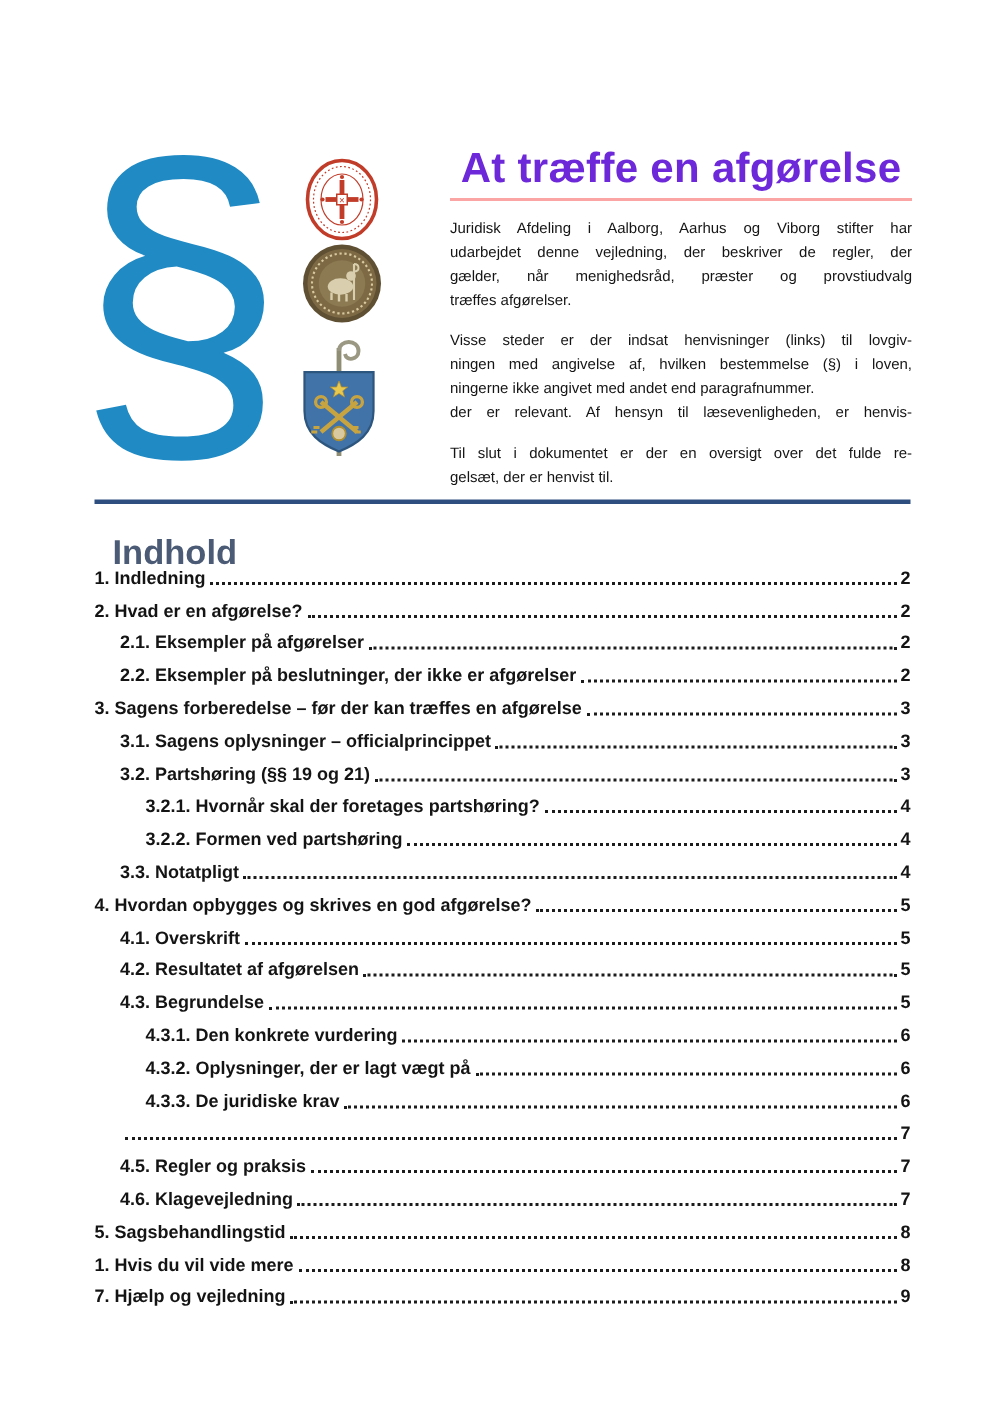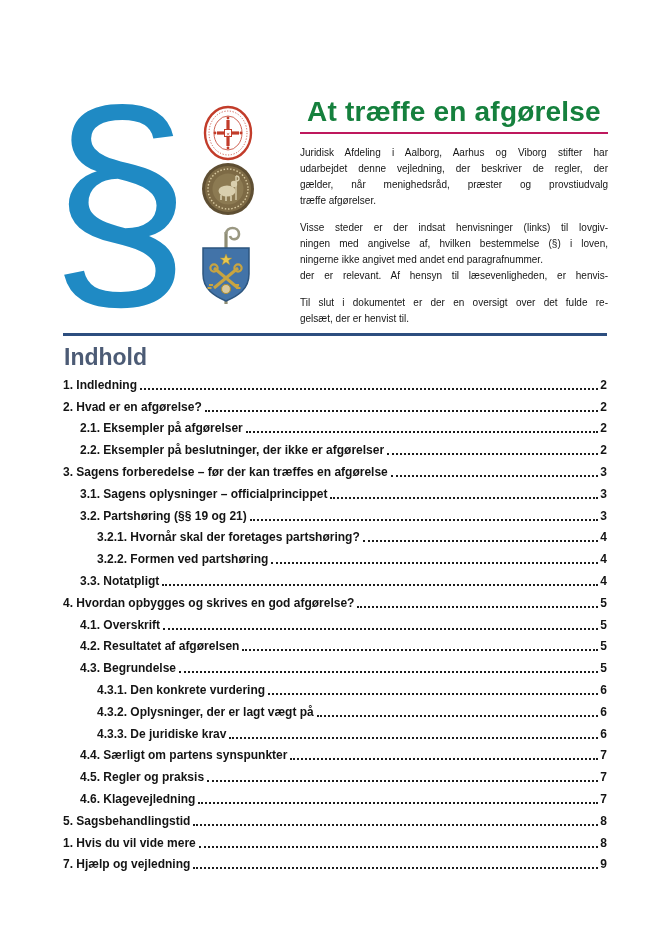--- a/index.html
+++ b/index.html
@@ -18,34 +18,34 @@
   .seal { position:absolute; }
   .seal-red   { left:203px; top:105px; }
   .seal-coin  { left:201px; top:162px; }
   .seal-crest { left:200px; top:222px; }
 
   
   .header-text { position:absolute; left:300px; top:97px; width:308px; }
   h1.doc-title {
     margin:0 0 7px 0; padding:0 0 5px 0;
     font-size:28px; line-height:30px; font-weight:bold;
-    color:#15803d; text-align:center;
-    border-bottom:2px solid #be185d;
+    color:#6d28d9; text-align:center;
+    border-bottom:2px solid #fca5a5;
     letter-spacing:0.2px;
   }
   .para { margin-top:11px; font-size:10px; line-height:16px; color:#151515; }
   .para .pline { text-align:justify; text-align-last:justify; }
   .para .pline.last { text-align-last:left; }
 
   
   .rule { position:absolute; left:63px; top:333px; width:544px; height:3px; background:#2d4e7f; }
 
   
   .toc-heading {
-    position:absolute; left:63px; top:343px; margin:1px;
+    position:absolute; left:63px; top:343px; margin:12px;
     font-size:23px; line-height:26px; font-weight:bold; color:#4c5b75;
   }
   .toc { position:absolute; left:63px; top:373px; width:544px; }
   .toc-row {
     display:flex; align-items:flex-end; height:21.8px;
     padding-bottom:3px; box-sizing:border-box;
     text-decoration:none; color:#141414; cursor:pointer;
   }
   .toc-label { font-size:12px; font-weight:bold; white-space:nowrap; }
   .toc-dots  { flex:1; border-bottom:2px dotted #1c1c1c; margin:0 2px 2px 3px; min-width:8px; }
@@ -102,21 +102,21 @@
     <circle cx="26" cy="67" r="4.5" fill="#d8c9a0" stroke="#b08f2e" stroke-width="1.2"></circle>
   </svg>
 
   <div class="header-text">
     <h1 class="doc-title">At træffe en afgørelse</h1>
     <div id="intro">
         <div class="para">
           <div class="pline">Juridisk Afdeling i Aalborg, Aarhus og Viborg stifter har</div>
           <div class="pline">udarbejdet denne vejledning, der beskriver de regler, der</div>
           <div class="pline">gælder, når menighedsråd, præster og provstiudvalg</div>
-          <div class="pline last">træffe afgørelser.</div>
+          <div class="pline last">træffes afgørelser.</div>
         </div>
         <div class="para">
           <div class="pline">Visse steder er der indsat henvisninger (links) til lovgiv-</div>
           <div class="pline">ningen med angivelse af, hvilken bestemmelse (§) i loven,</div>
           <div class="pline last">ningerne ikke angivet med andet end paragrafnummer.</div>
           <div class="pline">der er relevant. Af hensyn til læsevenligheden, er henvis-</div>
         </div>
         <div class="para">
           <div class="pline">Til slut i dokumentet er der en oversigt over det fulde re-</div>
           <div class="pline last">gelsæt, der er henvist til.</div>
@@ -207,21 +207,20 @@
         <span class="toc-label">4.3.2. Oplysninger, der er lagt vægt på</span>
         <span class="toc-dots"></span>
         <span class="toc-page">6</span>
       </a>
       <a class="toc-row lvl3">
         <span class="toc-label">4.3.3. De juridiske krav</span>
         <span class="toc-dots"></span>
         <span class="toc-page">6</span>
       </a>
       <a class="toc-row lvl2">
-        <span class="toc-label">4.4. Særligt om partens synspunkter</span>
         <span class="toc-dots"></span>
         <span class="toc-page">7</span>
       </a>
       <a class="toc-row lvl2">
         <span class="toc-label">4.5. Regler og praksis</span>
         <span class="toc-dots"></span>
         <span class="toc-page">7</span>
       </a>
       <a class="toc-row lvl2">
         <span class="toc-label">4.6. Klagevejledning</span>

